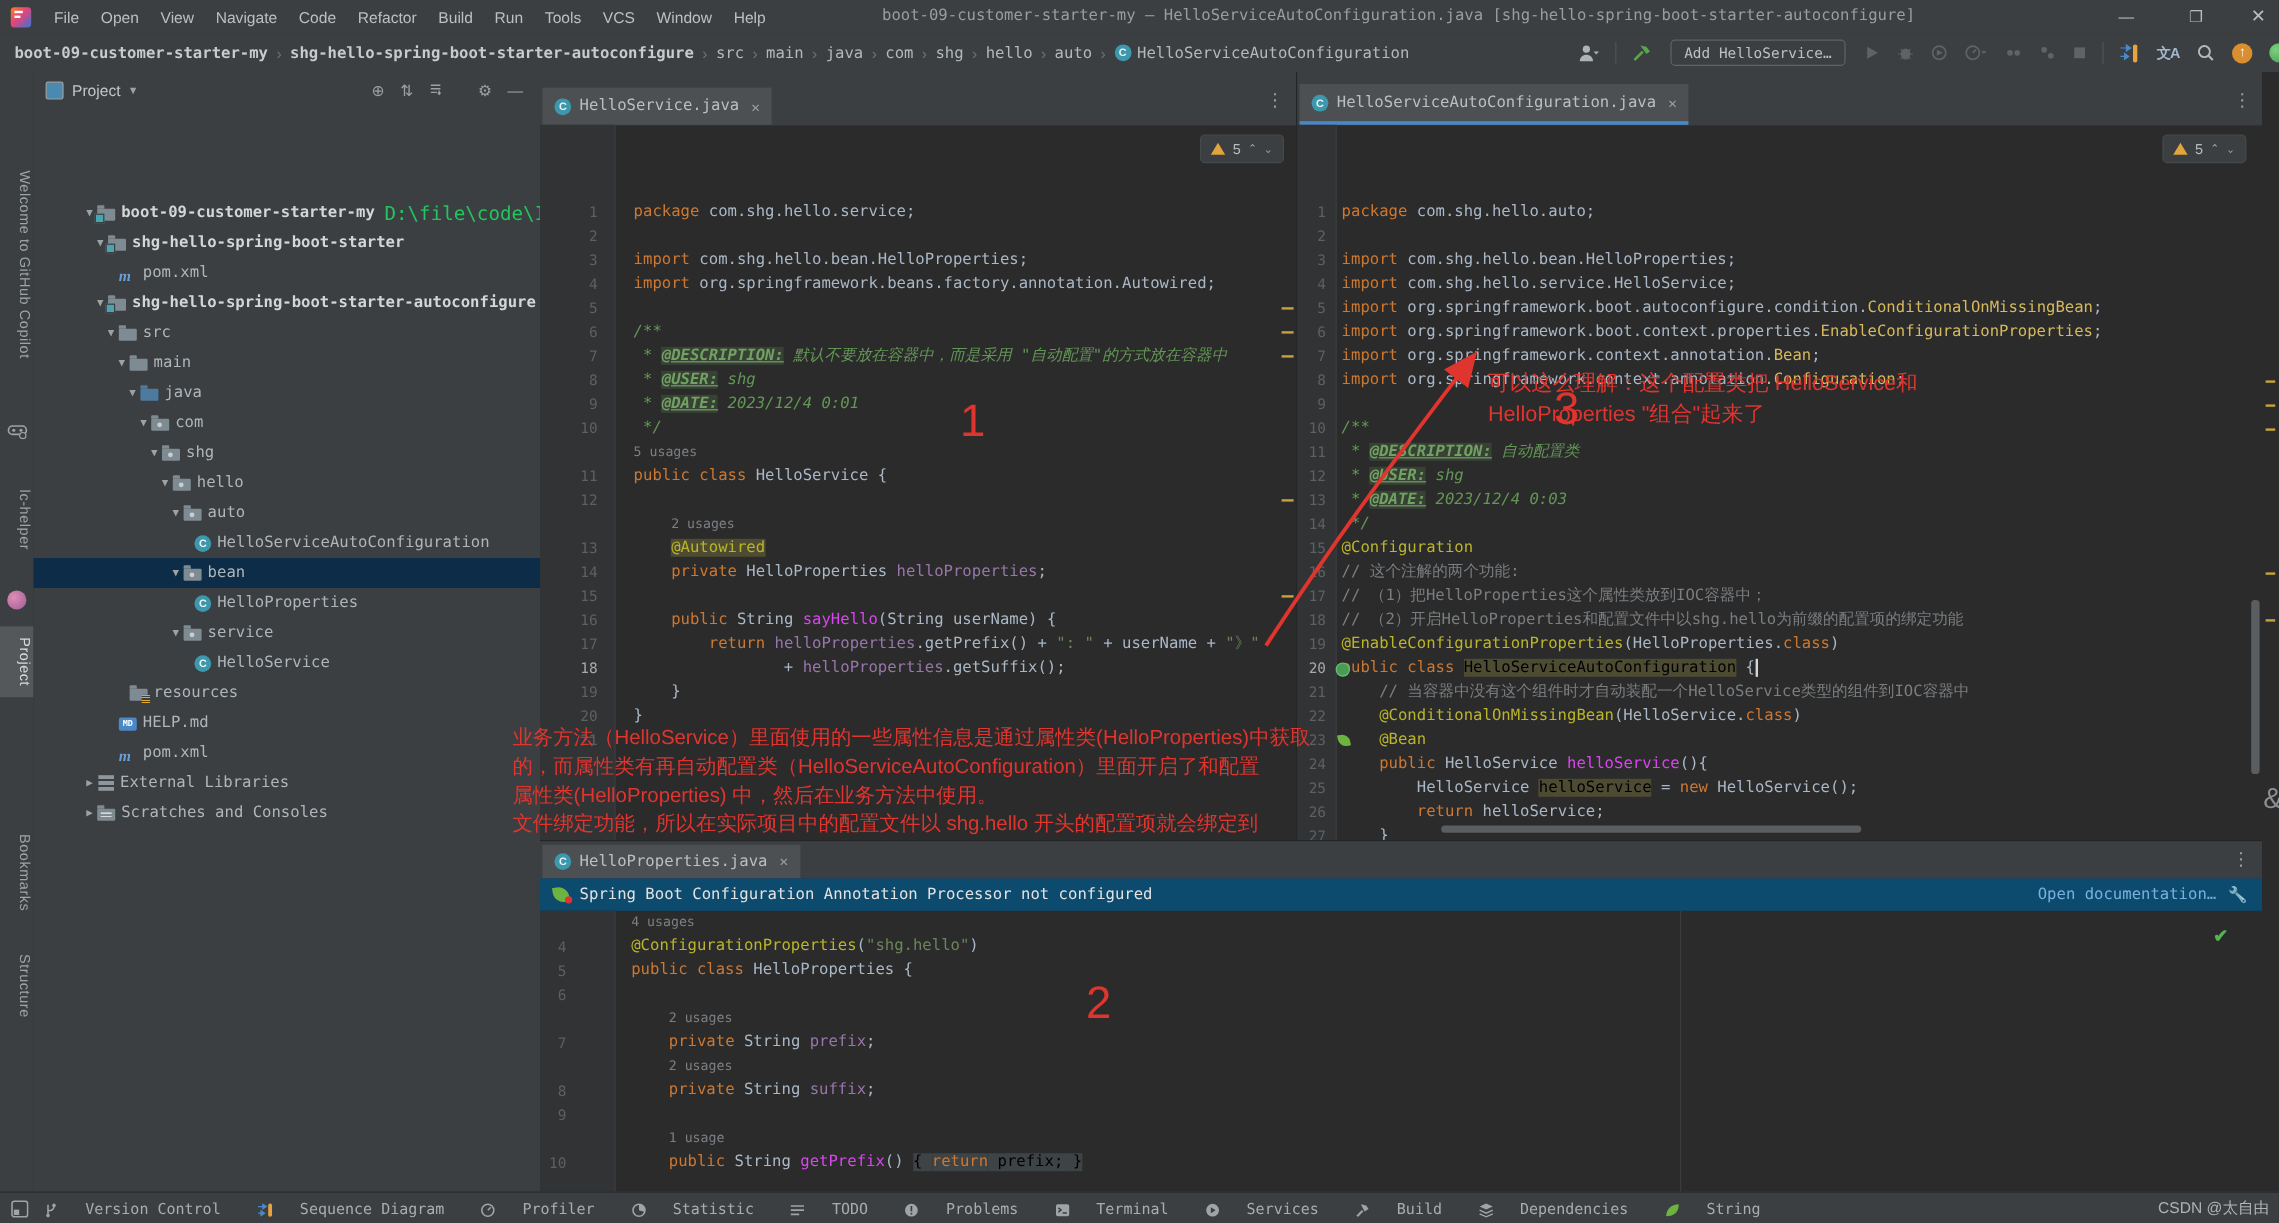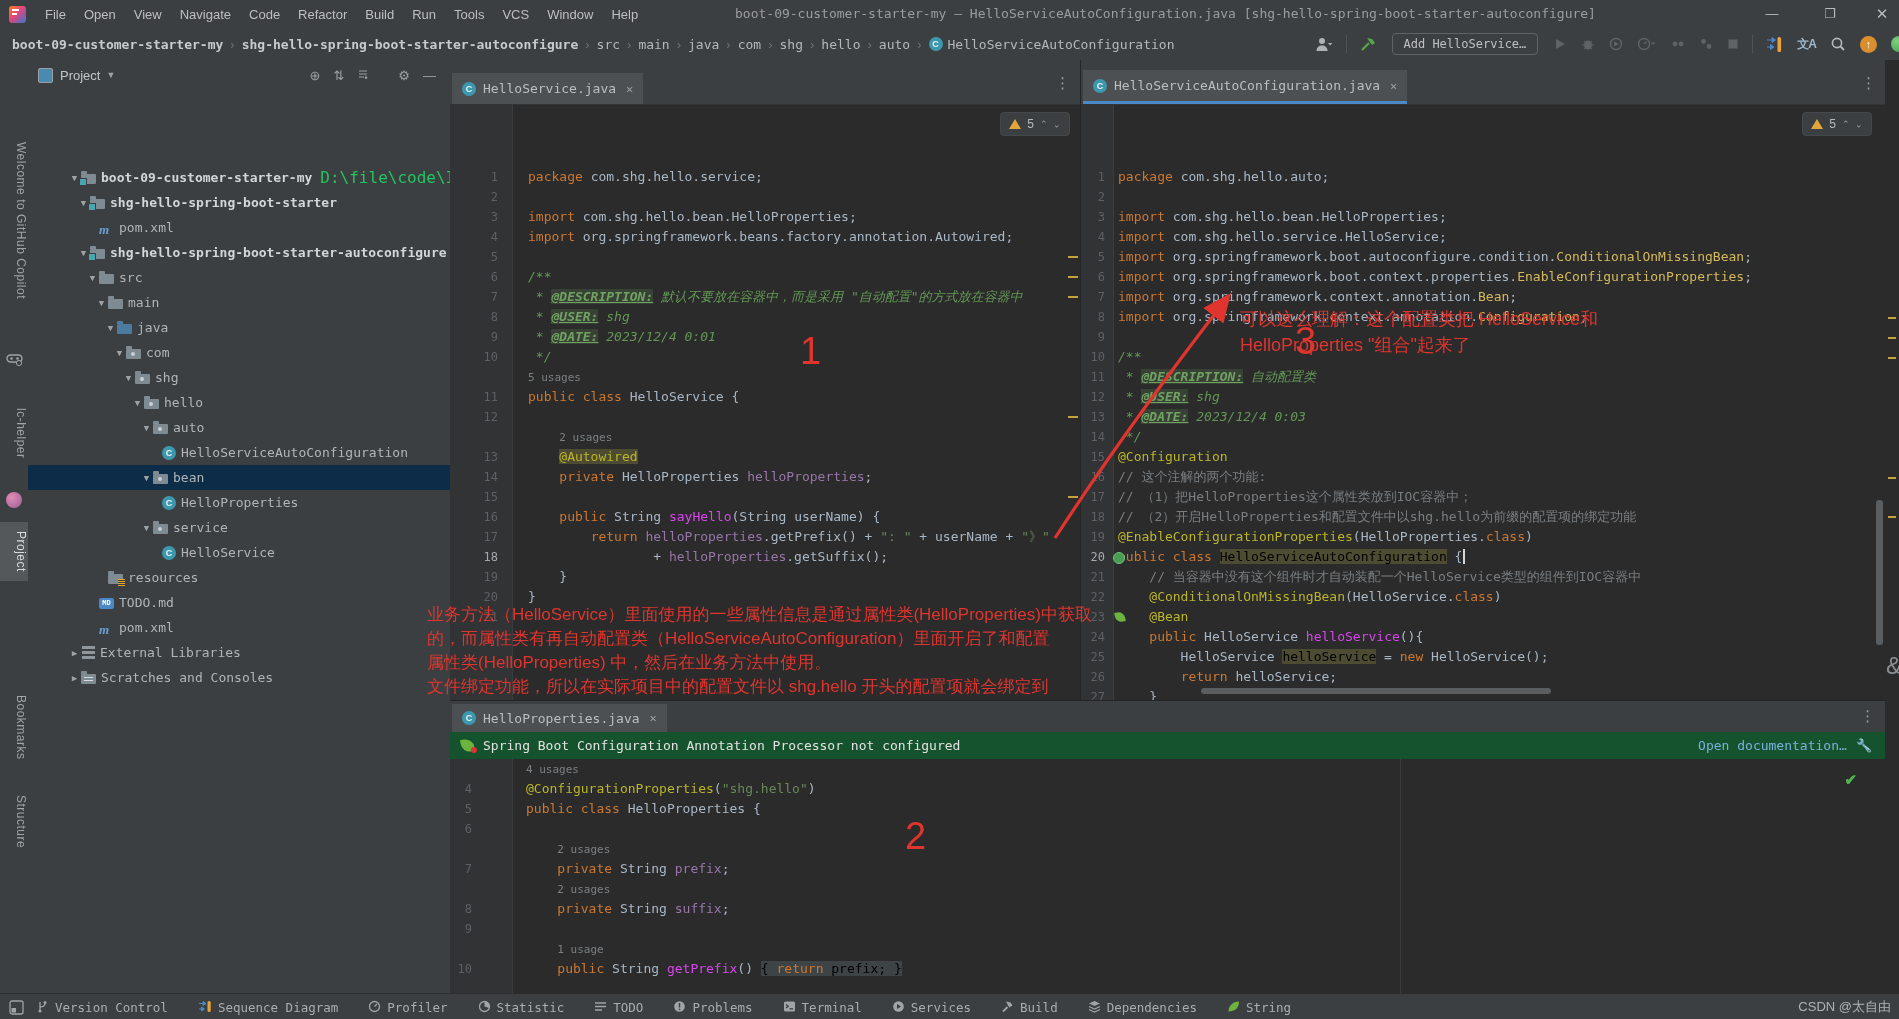--- a/index.html
+++ b/index.html
@@ -88,33 +88,33 @@
   .tok-hi{background:#4e4b33;} .tok-br{background:#a8b139;color:#2b2b2b;}
   .tok-in{color:#7c8084;font-size:11px;}
   .tok-fo{background:#3e4345;} .tok-fk{background:#3e4345;color:#cc7832;}
   .tok-ca{display:inline-block;width:2px;height:15px;background:#d6d6d6;vertical-align:text-bottom;margin-left:1px;}
   
   .inspect{position:absolute;top:52px;height:22px;display:flex;align-items:center;gap:6px;background:#3c3f41;border:1px solid #46494b;border-radius:4px;padding:0 8px;color:#b8bbbd;font-size:12px;z-index:5;}
   .warn-tri{width:0;height:0;border-left:6px solid transparent;border-right:6px solid transparent;border-bottom:10px solid #e2a53c;position:relative;}
   .updown{color:#9da1a3;font-size:9px;}
   .stripe-mark{position:absolute;height:2px;background:#c7a23c;z-index:6;}
   
-  #banner{position:absolute;left:0;top:44px;right:0;height:27px;background:#14532d;display:flex;align-items:center;color:#e4e2e1;font-size:13px;font-family:"DejaVu Sans Mono",monospace;}
+  #banner{position:absolute;left:0;top:44px;right:0;height:27px;background:#0c4a6e;display:flex;align-items:center;color:#e4e2e1;font-size:13px;font-family:"DejaVu Sans Mono",monospace;}
   #banner .leaf{width:13px;height:13px;background:#6db33f;border-radius:0 70% 0 70%;transform:rotate(-10deg);margin:0 9px 0 11px;position:relative;}
   #banner .leaf:after{content:"";position:absolute;right:-2px;bottom:-2px;width:6px;height:6px;border-radius:50%;background:#d33;}
   #banner-link{color:#7ab0df;margin-left:auto;}
   #banner .wrench{color:#e8e6e5;font-size:13px;margin:0 12px 0 10px;}
   
   .hscroll{position:absolute;height:6px;background:#5a5e60;border-radius:3px;z-index:4;}
   .vscroll{position:absolute;width:7px;background:#5a5e60;border-radius:3px;z-index:4;}
   .guide{position:absolute;width:1px;background:#3a3d3f;}
   
   #statusbar{position:absolute;left:0;top:993px;width:1899px;height:26px;background:#3c3f41;border-top:1px solid #2a2c2e;display:flex;align-items:center;}
   #sb-corner{margin:0 12px 0 9px;display:flex;}
-  .sbitem{display:flex;align-items:flex-start;gap:6px;color:#a9adb0;font-size:12.5px;margin-right:30px;white-space:nowrap;font-family:"DejaVu Sans Mono",monospace;}
+  .sbitem{display:flex;align-items:flex-end;gap:22px;color:#a9adb0;font-size:12.5px;margin-right:30px;white-space:nowrap;font-family:"DejaVu Sans Mono",monospace;}
   #watermark{position:absolute;right:8px;top:0;height:26px;line-height:26px;color:#b0b3b5;font-size:13px;}
   
   .ann-num{position:absolute;color:#e0352e;font-size:38px;font-family:"Liberation Sans",sans-serif;z-index:40;}
   .ann-text{position:absolute;color:#e0352e;font-size:17px;line-height:24px;z-index:40;white-space:nowrap;margin-top:36px;}
   #overlay-svg{position:absolute;left:0;top:0;z-index:39;pointer-events:none;}
   .amp{position:absolute;left:1886px;top:652px;color:#8b8f92;font-size:24px;z-index:3;}
   .check-ok{position:absolute;color:#53b552;font-size:15px;font-weight:bold;z-index:5;}
 </style>
 </head>
 <body>
@@ -359,21 +359,21 @@
         <span class="lbl">HelloService</span>
       </div>
       <div class="trow" style="padding-left: 67px;">
         <span class="arrow"></span>
         <span class="ti ti-res"></span>
         <span class="lbl">resources</span>
       </div>
       <div class="trow" style="padding-left: 58px;">
         <span class="arrow"></span>
         <span class="ti ti-md">MD</span>
-        <span class="lbl">TODO.md</span>
+        <span class="lbl">HELP.md</span>
       </div>
       <div class="trow" style="padding-left: 58px;">
         <span class="arrow"></span>
         <span class="ti ti-maven">m</span>
         <span class="lbl">pom.xml</span>
       </div>
       <div class="trow" style="padding-left: 40px;">
         <span class="arrow">▶</span>
         <span class="ti ti-lib"></span>
         <span class="lbl">External Libraries</span>

